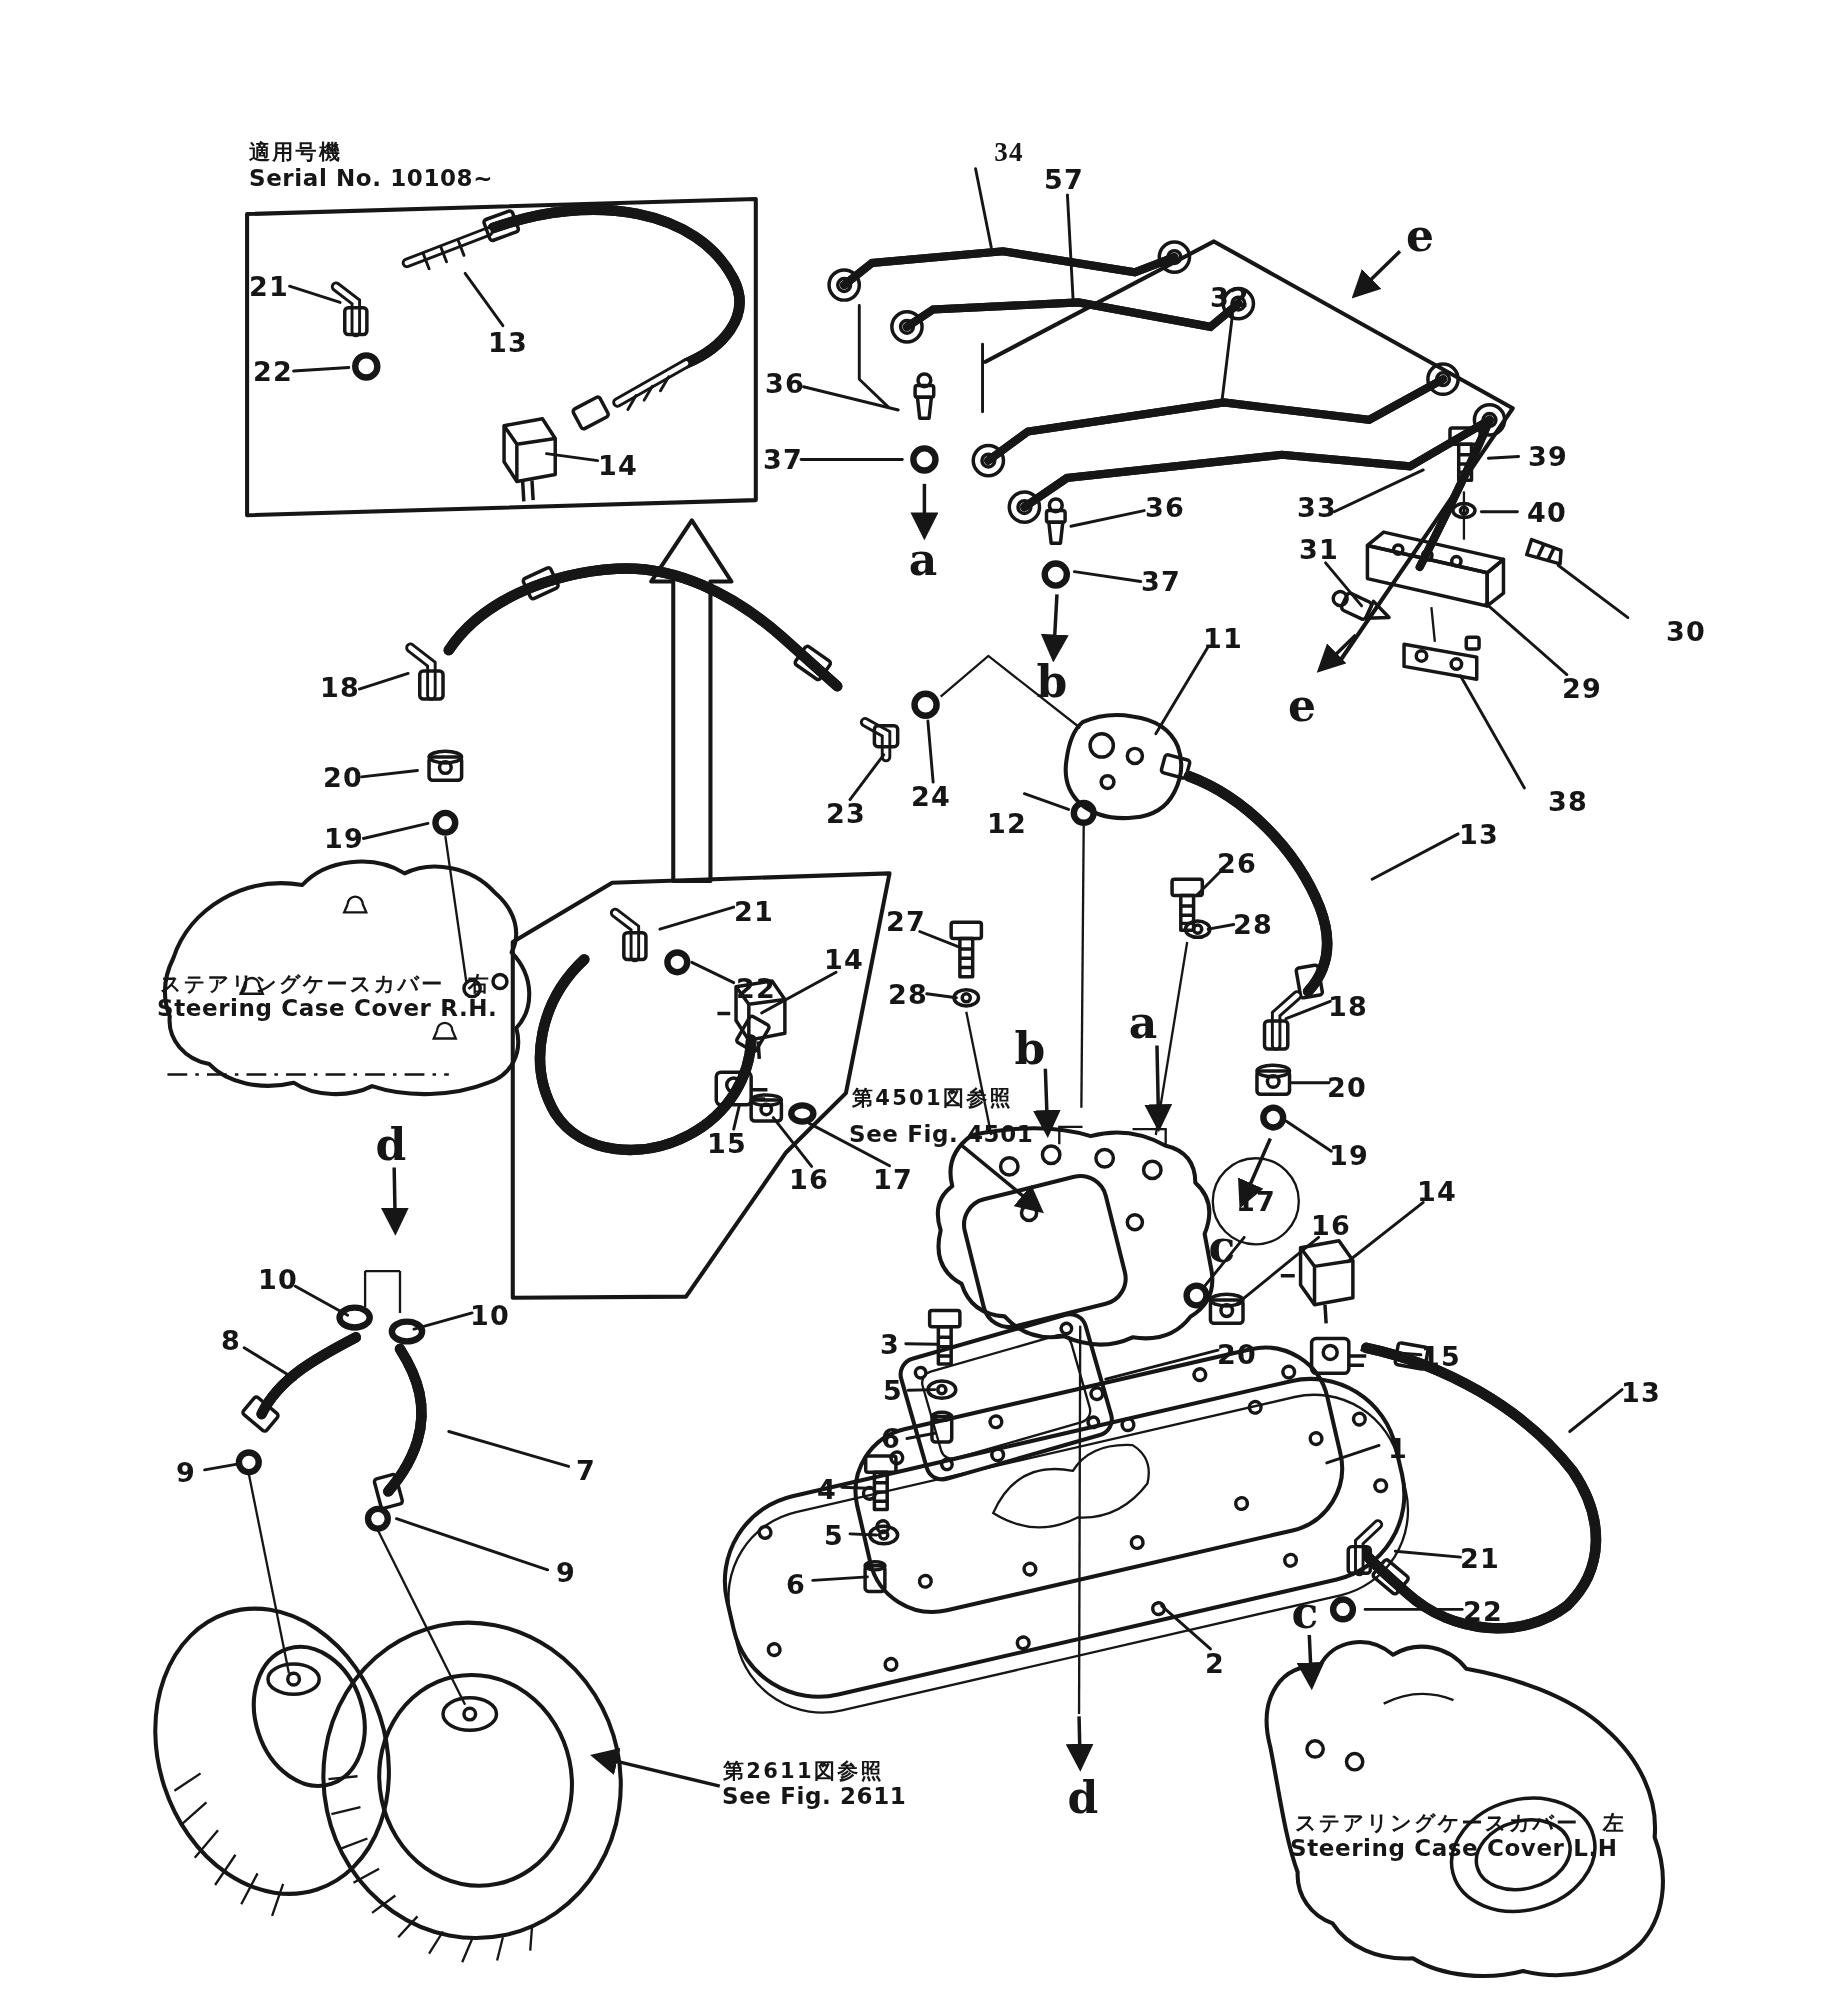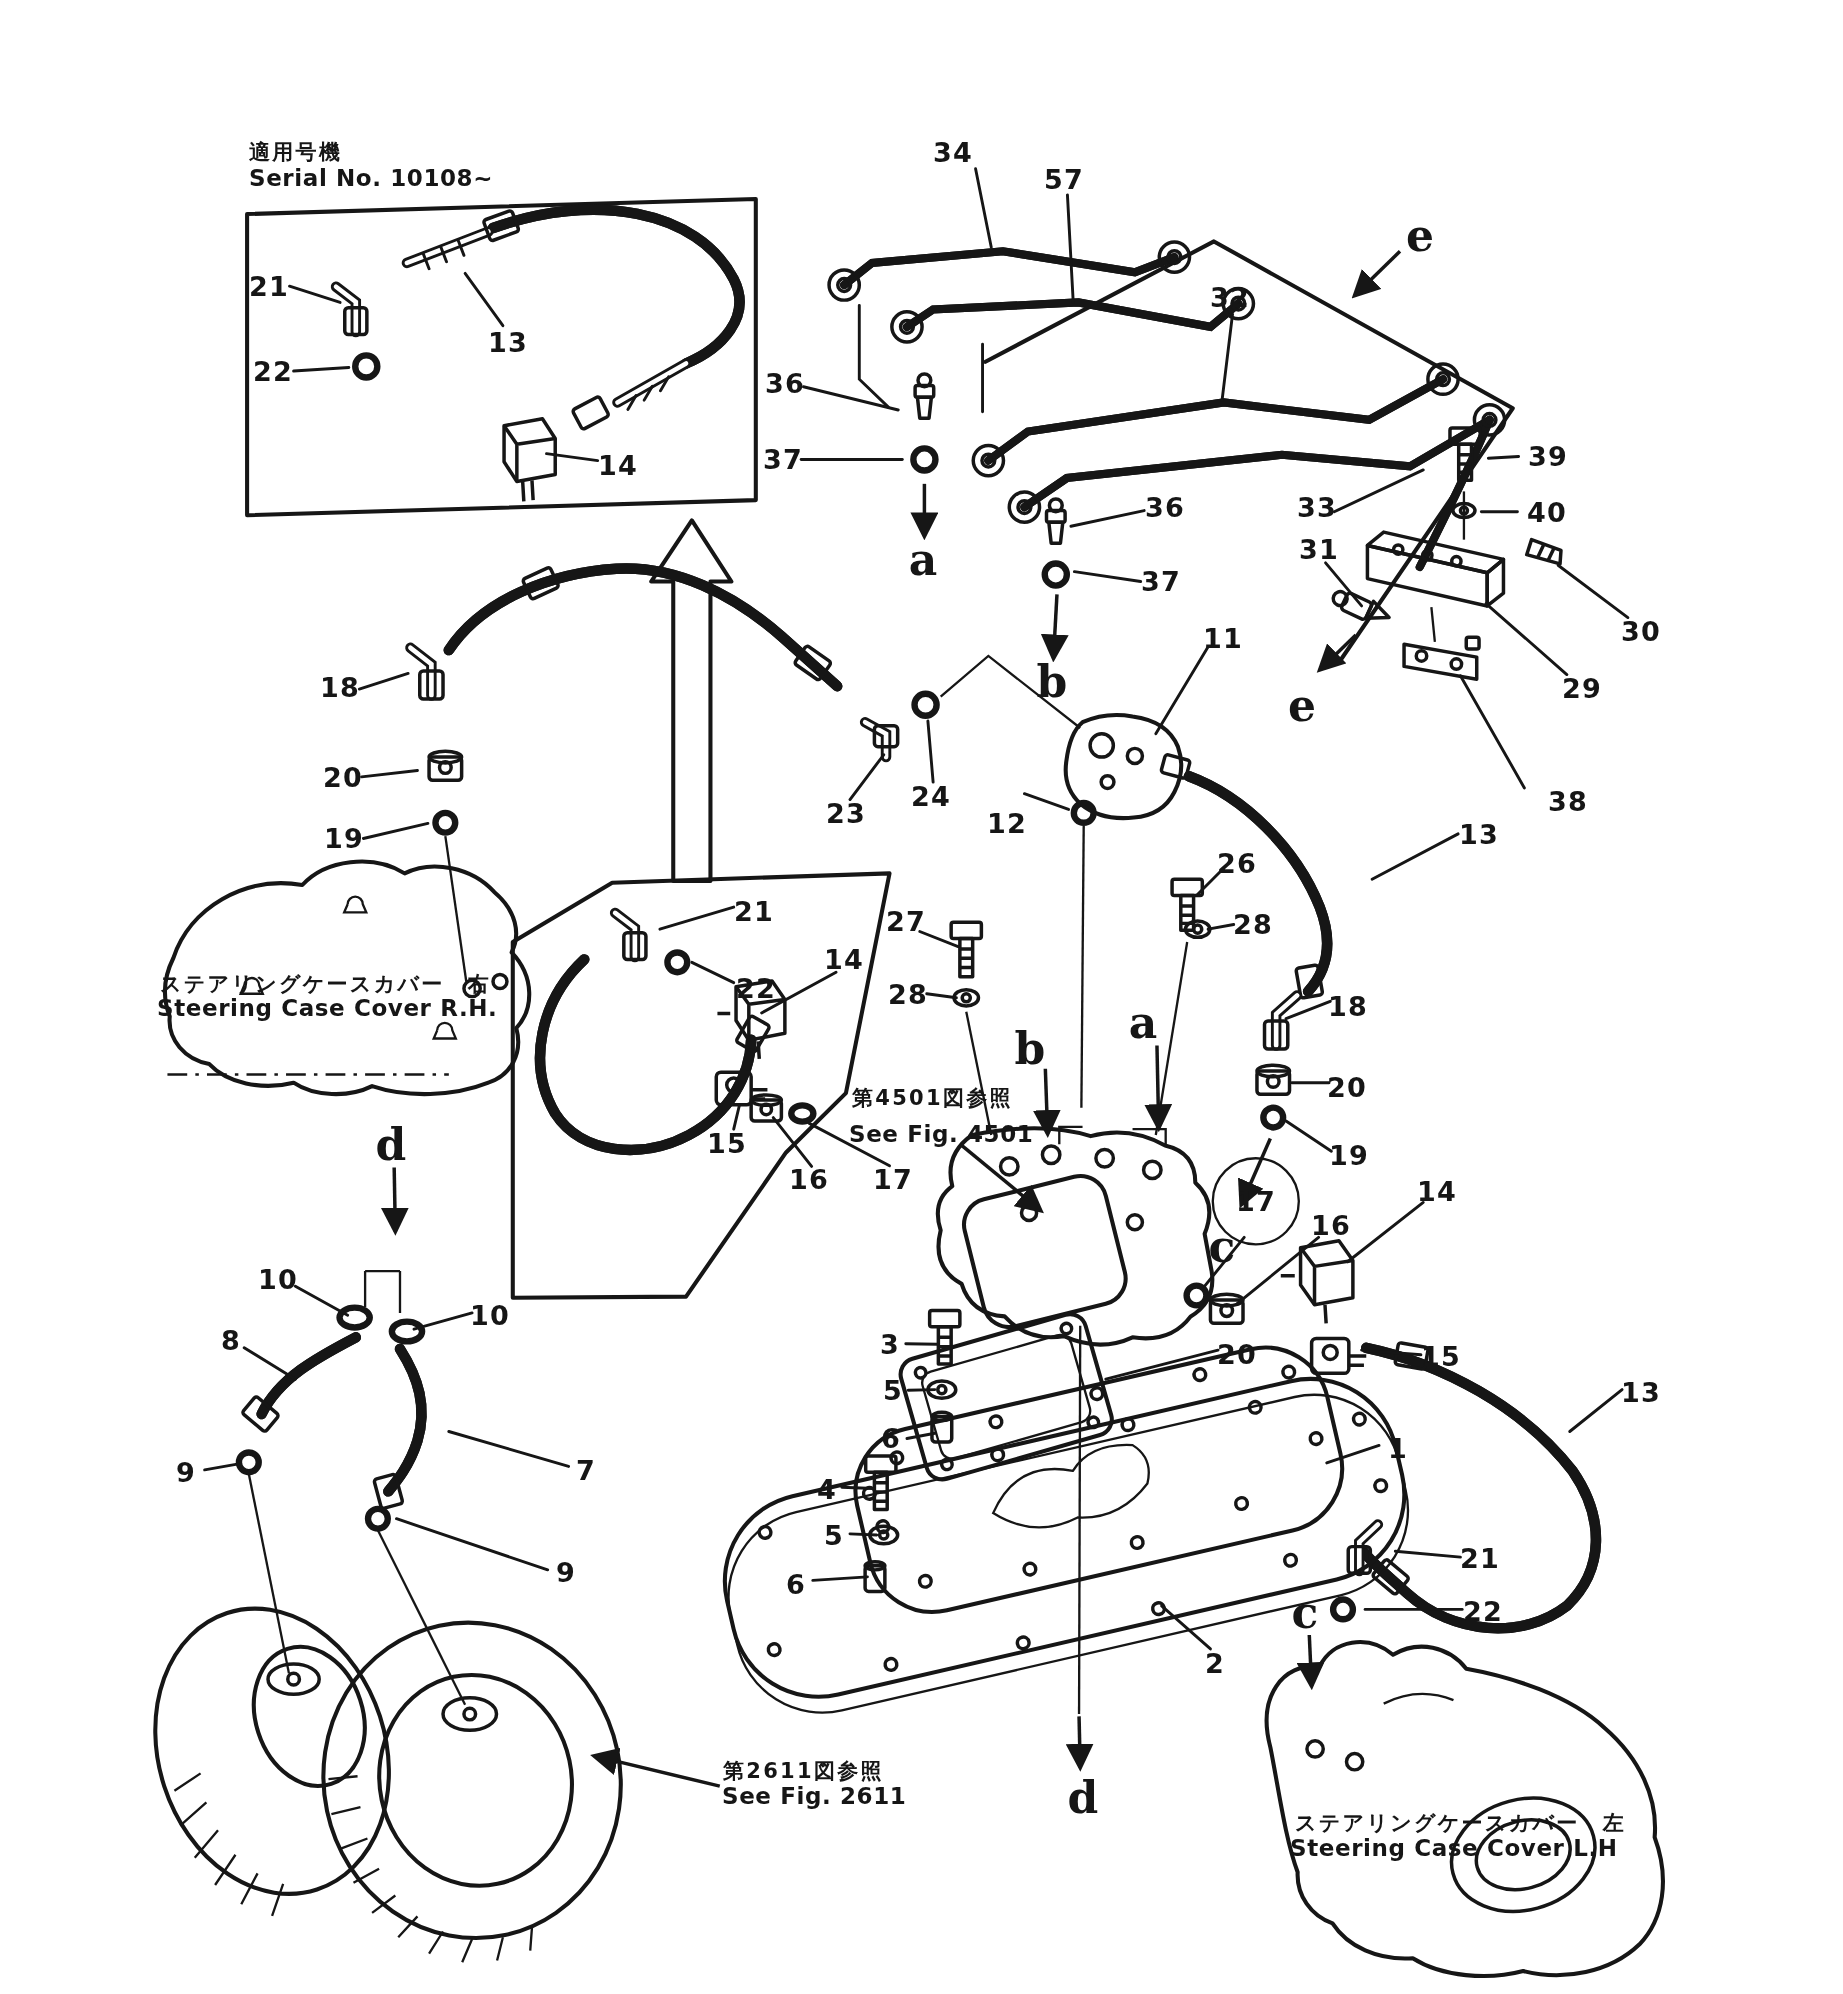--- a/index.html
+++ b/index.html
@@ -520,32 +520,32 @@
   <div class="note note-jp" style="left:852px;top:1084px;">第4501図参照</div>
   <div class="note note-en" style="left:849px;top:1121px;">See Fig. 4501</div>
 
   <div class="note note-jp" style="left:723px;top:1757px;">第2611図参照</div>
   <div class="note note-en" style="left:722px;top:1783px;">See Fig. 2611</div>
 
   <div class="note note-jp" style="left:1295px;top:1809px;">ステアリングケースカバー　左</div>
   <div class="note note-en" style="left:1290px;top:1835px;">Steering Case Cover L.H</div>
 
   <div>
-      <div class="lab callout" style="left: 953px; top: 152px;">34</div>
+      <div class="lab callout" style="left: 1009px; top: 152px; font-family: Liberation Serif, serif;">34</div>
       <div class="lab callout" style="left: 1064px; top: 179px;">57</div>
       <div class="lab callout" style="left: 1230px; top: 297px;">32</div>
       <div class="lab callout" style="left: 785px; top: 383px;">36</div>
       <div class="lab callout" style="left: 783px; top: 459px;">37</div>
       <div class="lab callout" style="left: 1165px; top: 507px;">36</div>
       <div class="lab callout" style="left: 1161px; top: 581px;">37</div>
       <div class="lab callout" style="left: 1317px; top: 507px;">33</div>
       <div class="lab callout" style="left: 1319px; top: 549px;">31</div>
       <div class="lab callout" style="left: 1548px; top: 456px;">39</div>
       <div class="lab callout" style="left: 1547px; top: 512px;">40</div>
-      <div class="lab callout" style="left: 1641px; top: 631px; text-align: center;">30</div>
+      <div class="lab callout" style="left: 1686px; top: 631px; text-align: center;">30</div>
       <div class="lab callout" style="left: 1582px; top: 688px;">29</div>
       <div class="lab callout" style="left: 1568px; top: 801px;">38</div>
       <div class="lab callout" style="left: 1223px; top: 638px;">11</div>
       <div class="lab callout" style="left: 1007px; top: 823px;">12</div>
       <div class="lab callout" style="left: 931px; top: 796px;">24</div>
       <div class="lab callout" style="left: 846px; top: 813px;">23</div>
       <div class="lab callout" style="left: 1479px; top: 834px;">13</div>
       <div class="lab callout" style="left: 340px; top: 687px;">18</div>
       <div class="lab callout" style="left: 343px; top: 777px;">20</div>
       <div class="lab callout" style="left: 344px; top: 838px;">19</div>

